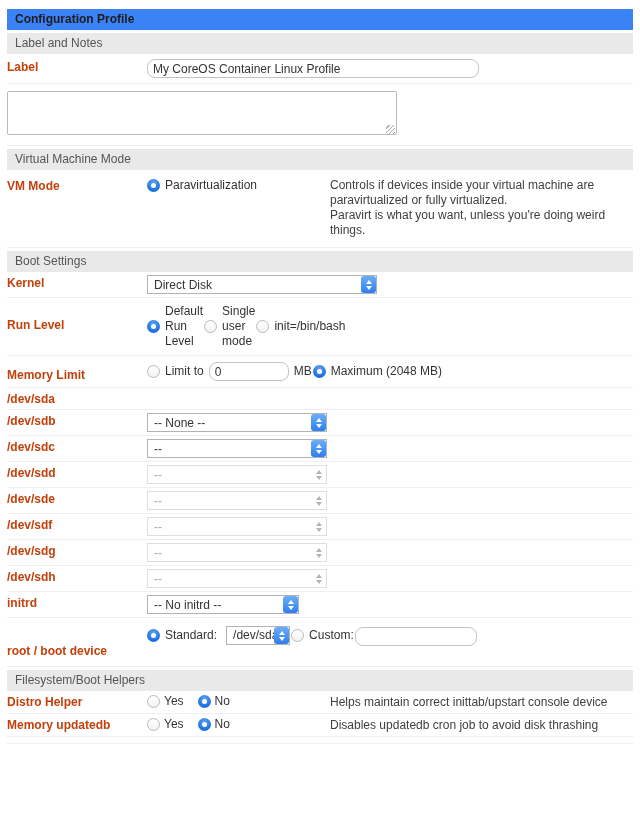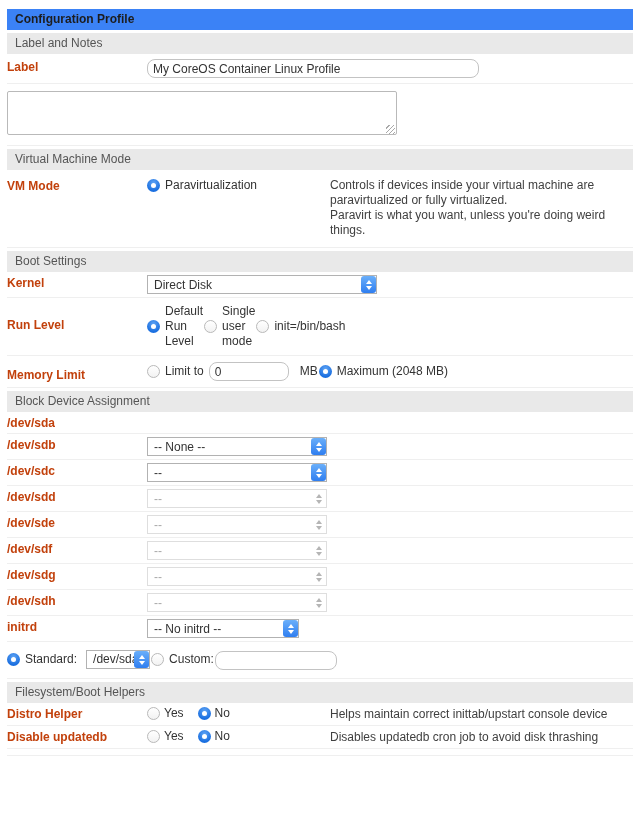--- a/index.html
+++ b/index.html
@@ -130,30 +130,29 @@
     </div>
   </div>
 
   <div class="row">
     <div class="lbl" style="padding-top:8px;">Memory Limit</div>
     <div class="field optcol" style="width:auto;">
       <span class="optline">
         <span class="radio"></span>
         <span>Limit to</span>
         <input class="txt txt-mem" value="0" style="">
-        <span style="margin-left:6px;">MB</span>
+        <span style="">MB</span>
       </span>
       <span class="optline">
         <span class="radio on"></span>
         <span>Maximum (2048 MB)</span>
       </span>
     </div>
   </div>
 
-  <div class="bar bar-sub">Block Device Assignment</div>
 
   <div class="row tight">
     <div class="lbl">/dev/sda</div>
   </div>
   <div class="row tight">
     <div class="lbl">/dev/sdb</div>
     <div class="field" style="width:auto;">
       <span class="sel sel-dev">
         <span class="sel-txt">-- None --</span>
         <span class="stepper">
@@ -243,20 +242,21 @@
         <span class="sel-txt">-- No initrd --</span>
         <span class="stepper">
             <span class="chev-up"></span>
             <span class="chev-dn"></span>
           </span>
       </span>
     </div>
   </div>
 
   <div class="row" style="padding:7px 0 8px 0;">
+    <div class="lbl" style="padding-top:20px;">root / boot device</div>
     <div class="field optcol" style="width:auto;">
       <span class="optline">
         <span class="radio on"></span>
         <span>Standard:</span>
         <span class="sel sel-boot">
           <span class="sel-txt">/dev/sda</span>
           <span class="stepper">
               <span class="chev-up"></span>
               <span class="chev-dn"></span>
             </span>
@@ -278,21 +278,21 @@
       <span class="radio"></span>
       <span>Yes</span>
       <span class="gap"></span>
       <span class="radio on"></span>
       <span>No</span>
     </div>
     <div class="help">Helps maintain correct inittab/upstart console device</div>
   </div>
 
   <div class="row tight">
-    <div class="lbl">Disable updatedb</div>
+    <div class="lbl">Memory updatedb</div>
     <div class="field yn">
       <span class="radio"></span>
       <span>Yes</span>
       <span class="gap"></span>
       <span class="radio on"></span>
       <span>No</span>
     </div>
     <div class="help">Disables updatedb cron job to avoid disk thrashing</div>
   </div>
 

